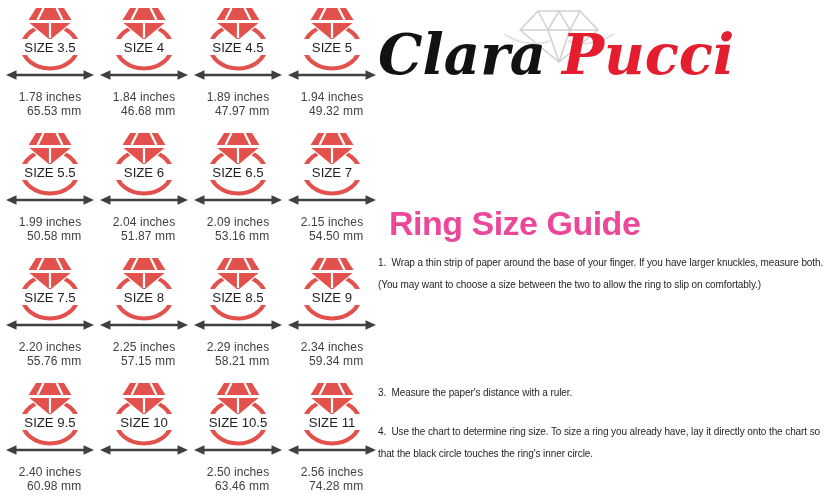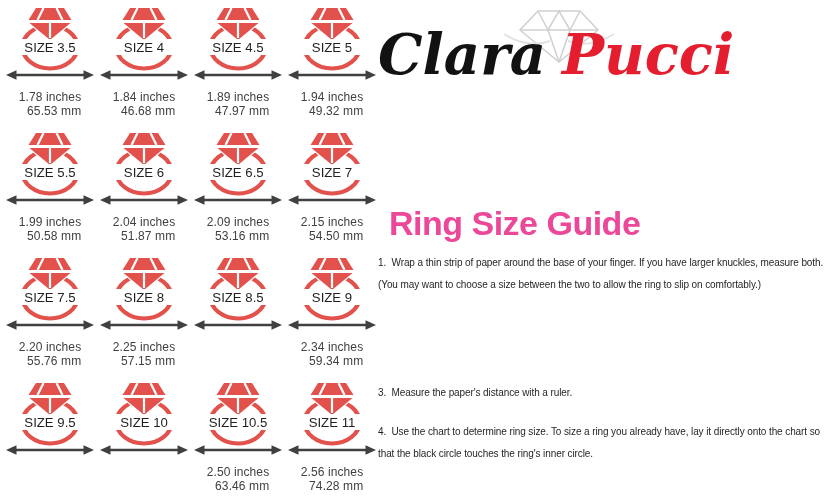--- a/index.html
+++ b/index.html
@@ -341,20 +341,24 @@
 
         <rect x="12.5" y="32" width="69" height="16" fill="#ffffff"></rect>
         <text x="47" y="44.6" text-anchor="middle" font-size="13.2" fill="#231f20" font-family="Liberation Sans, sans-serif">SIZE 8.5</text>
 
         <g>
           <line x1="9" y1="68" x2="85" y2="68" stroke="#404041" stroke-width="2.4"></line>
           <polygon points="3,68 13.5,63.2 13.5,72.8" fill="#404041"></polygon>
           <polygon points="91,68 80.5,63.2 80.5,72.8" fill="#404041"></polygon>
         </g>
       </svg>
+      <div class="measure">
+        <div>2.29 inches</div>
+        <div>58.21 mm</div>
+      </div>
     </div>
 
     <div class="cell">
       <svg width="94" height="76" viewBox="0 0 94 76">
 
         <ellipse cx="47" cy="40" rx="27.5" ry="21.5" fill="none" stroke="#e2514b" stroke-width="4.2"></ellipse>
 
         <g>
           <polygon points="23.5,14 70.5,14 47,36.5" fill="#ffffff"></polygon>
           <polygon points="26.5,16 67.5,16 47,33" fill="#e2514b"></polygon>
@@ -395,20 +399,24 @@
 
         <rect x="12.5" y="32" width="69" height="16" fill="#ffffff"></rect>
         <text x="47" y="44.6" text-anchor="middle" font-size="13.2" fill="#231f20" font-family="Liberation Sans, sans-serif">SIZE 9.5</text>
 
         <g>
           <line x1="9" y1="68" x2="85" y2="68" stroke="#404041" stroke-width="2.4"></line>
           <polygon points="3,68 13.5,63.2 13.5,72.8" fill="#404041"></polygon>
           <polygon points="91,68 80.5,63.2 80.5,72.8" fill="#404041"></polygon>
         </g>
       </svg>
+      <div class="measure">
+        <div>2.40 inches</div>
+        <div>60.98 mm</div>
+      </div>
     </div>
 
     <div class="cell">
       <svg width="94" height="76" viewBox="0 0 94 76">
 
         <ellipse cx="47" cy="40" rx="27.5" ry="21.5" fill="none" stroke="#e2514b" stroke-width="4.2"></ellipse>
 
         <g>
           <polygon points="23.5,14 70.5,14 47,36.5" fill="#ffffff"></polygon>
           <polygon points="26.5,16 67.5,16 47,33" fill="#e2514b"></polygon>

